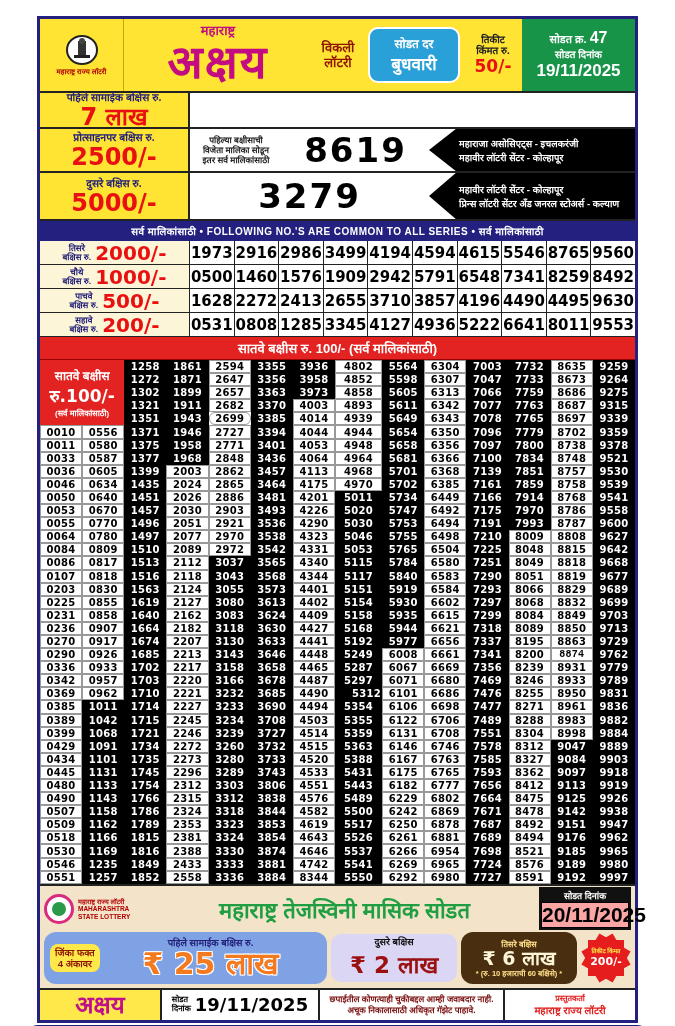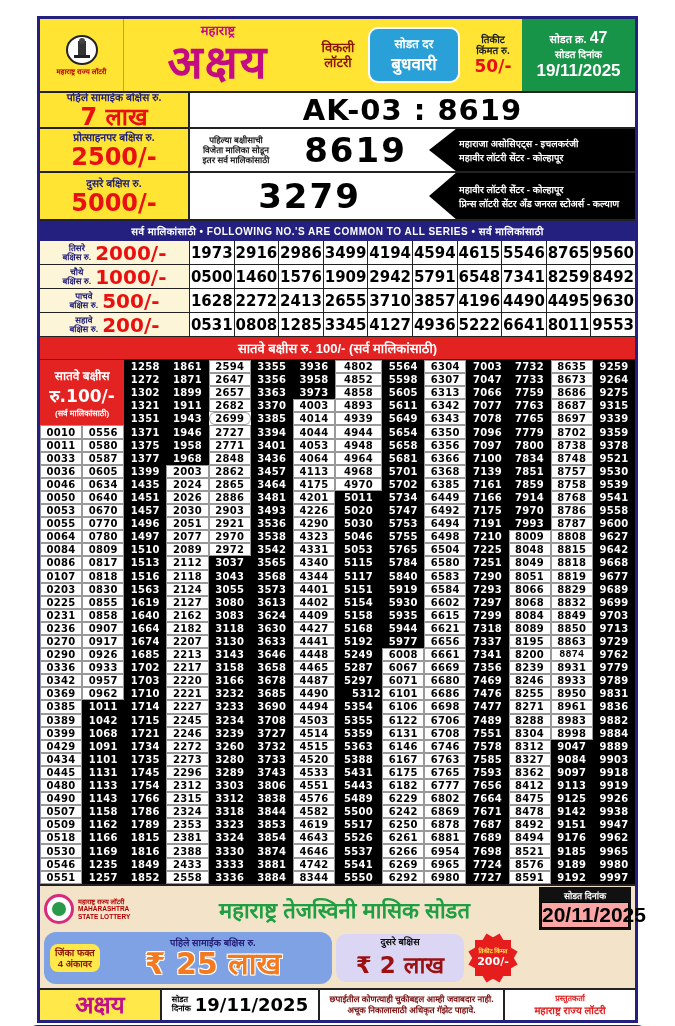--- a/index.html
+++ b/index.html
@@ -152,21 +152,20 @@
         <div class="di2">सोडत दिनांक</div>
         <div class="di3">19/11/2025</div>
       </div>
     </div>
 
     <div class="row r1">
       <div class="lcell">
         <div class="ll">पहिले सामाईक बक्षिस रु.</div>
         <div class="la">7 लाख</div>
       </div>
-      <div class="rcell ak">AK-03 : 8619</div>
     </div>
 
     <div class="row r2">
       <div class="lcell">
         <div class="ll">प्रोत्साहनपर बक्षिस रु.</div>
         <div class="la">2500/-</div>
       </div>
       <div class="midnote">
         <div>पहिल्या बक्षीसाची</div>
         <div>विजेता मालिका सोडून</div>
@@ -854,20 +853,25 @@
           </div>
           <div class="p25-right">
             <div class="p25-lab">पहिले सामाईक बक्षिस रु.</div>
             <div class="p25-amt">₹ 25 लाख</div>
           </div>
         </div>
         <div class="p2l">
           <div class="p2l-lab">दुसरे बक्षिस</div>
           <div class="p2l-amt">₹ 2 लाख</div>
         </div>
+        <div class="p6l">
+          <div class="p6l-lab">तिसरे बक्षिस</div>
+          <div class="p6l-amt">₹ 6 लाख</div>
+          <div class="p6l-note">* (रु. 10 हजाराची 60 बक्षिसे) *</div>
+        </div>
         <div class="burst">
           <span class="sq"></span>
             <span class="sq r30"></span>
             <span class="sq r60"></span>
           <span class="burst-txt">
             <span class="burst-lab">तिकीट किंमत</span>
             <span class="burst-pr">200/-</span>
           </span>
         </div>
       </div>

